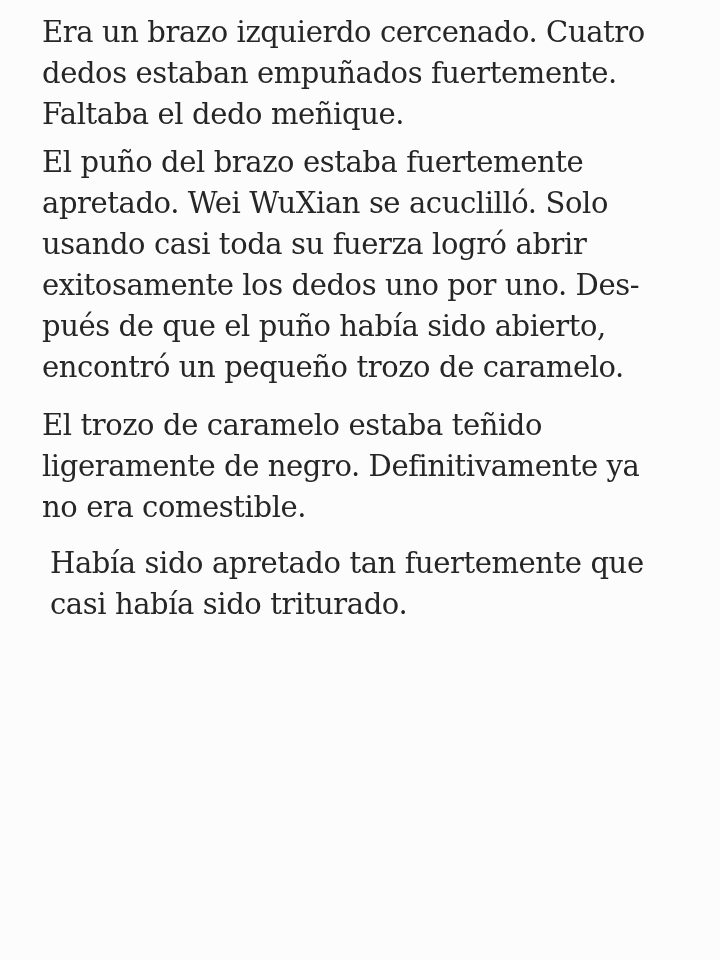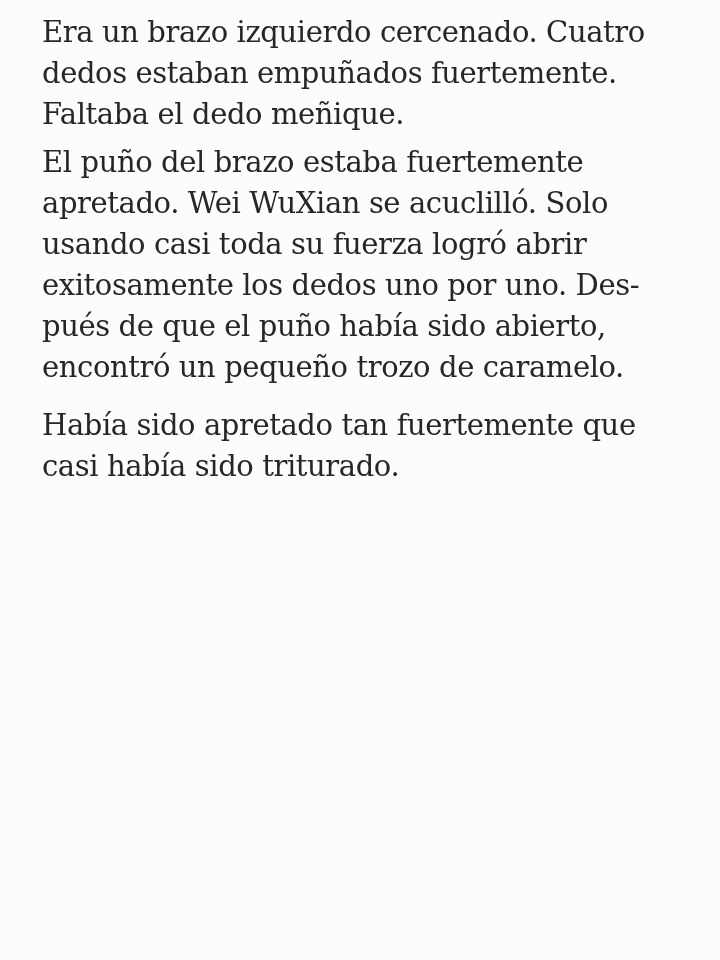--- a/index.html
+++ b/index.html
@@ -27,25 +27,26 @@
     letter-spacing: -0.4px;
     color: #262626;
     text-align: left;
     max-width: 622px;
     margin: 0 0 7px 0;
     hyphens: manual;
     -webkit-hyphens: manual;
   }
   .reader-text p.para-2 { margin-bottom: 17px; }
   .reader-text p.para-3 { margin-bottom: 15px; }
-  .reader-text p.para-4 { margin-bottom: 18px; }
+  .reader-text p.para-4 { margin-bottom: 18px; margin-left: 8px; }
   .reader-text p.para-5 { margin-bottom: 0; }
 </style>
 </head>
 <body>
 
 <div class="reader-page">
   <div class="reader-text">
     <p class="para-1">Era un brazo izquierdo cercenado. Cuatro dedos estaban empuñados fuertemente. Faltaba el dedo meñique.</p>
     <p class="para-2">El puño del brazo estaba fuertemente apretado. Wei WuXian se acuclilló. Solo usando casi toda su fuerza logró abrir exitosamente los dedos uno por uno. Des­pués de que el puño había sido abierto, encontró un pequeño trozo de caramelo.</p>
+    <p class="para-3">El trozo de caramelo estaba teñido ligeramente de negro. Definitivamente ya no era comestible.</p>
     <p class="para-4">Había sido apretado tan fuertemente que casi había sido triturado.</p>
   </div>
 </div>
 
 </body></html>

